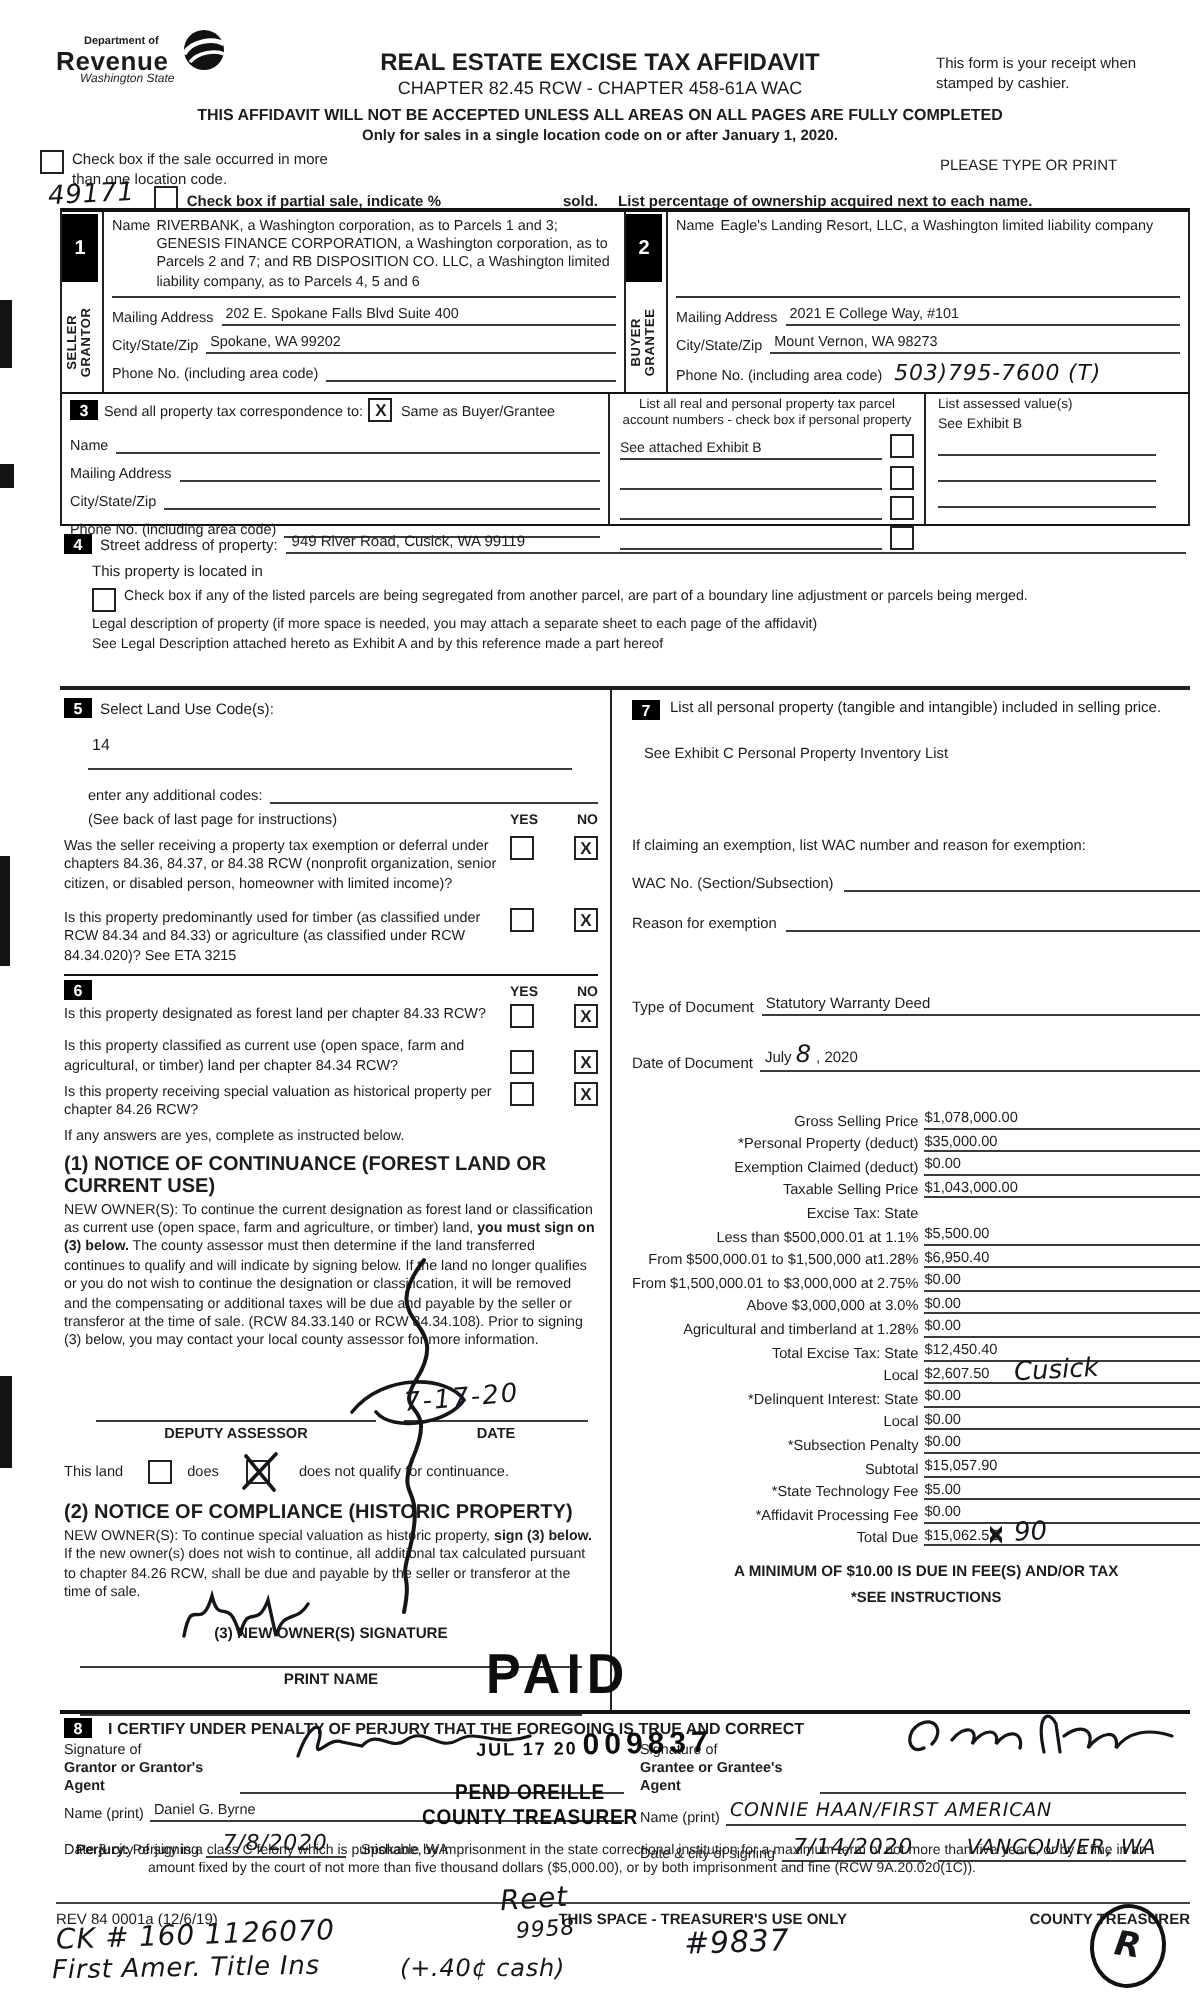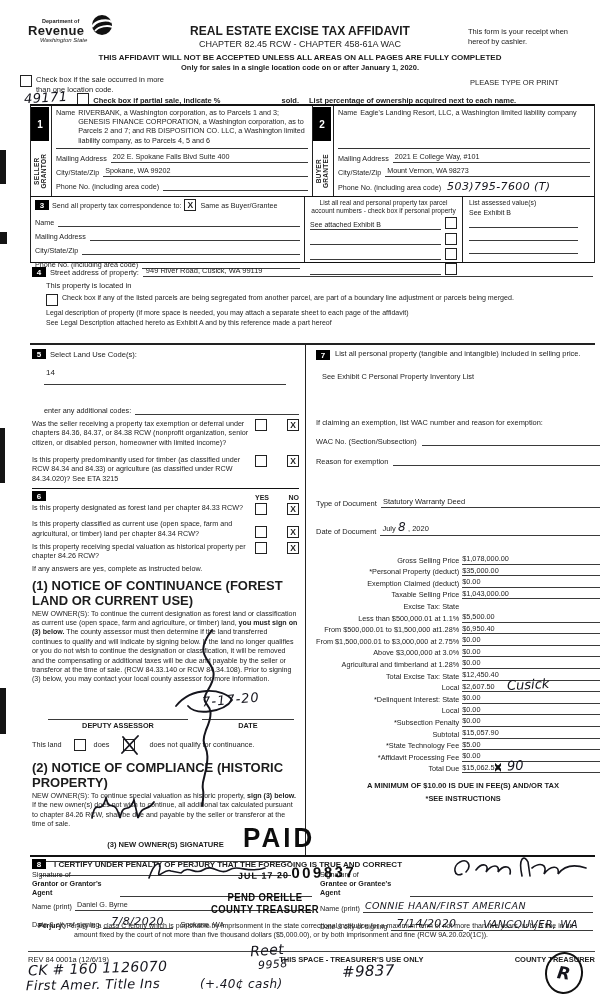--- a/index.html
+++ b/index.html
@@ -42,21 +42,21 @@
   .tval.noline{border-bottom:none;}
   .hw-inline{font-family:"DejaVu Sans",sans-serif;font-style:italic;font-size:11px;display:inline-block;
              transform:rotate(-3deg);margin-left:12px;margin-bottom:-2px;color:#15151d;}
   .struckblot{position:relative;display:inline-block;padding:0 1px;
      background:linear-gradient(45deg,transparent 38%,#151515 44%,#151515 58%,transparent 64%),
                 linear-gradient(-45deg,transparent 38%,#151515 44%,#151515 58%,transparent 64%);}
   
   .stamp{color:#0d0d0d;font-family:"Liberation Sans",sans-serif;}
   .scan-mark{position:absolute;left:0;background:#141414;}
   .para{font-size:7.1px;line-height:9.4px;text-align:left;}
-  .h-notice{font-size:13px;font-weight:700;margin-top:5px;}
+  .h-notice{font-size:10px;font-weight:700;margin-top:5px;}
 </style>
 </head>
 <body>
 
 <div id="page">
 
   <div class="scan-mark" style="top:150px;width:6px;height:34px;"></div>
   <div class="scan-mark" style="top:232px;width:7px;height:12px;"></div>
   <div class="scan-mark" style="top:428px;width:5px;height:55px;"></div>
   <div class="scan-mark" style="top:688px;width:6px;height:46px;"></div>
@@ -72,21 +72,21 @@
           <circle cx="12" cy="11" r="10" fill="#111"></circle>
           <path d="M2 13 C6 6,17 5,22 8" stroke="#fff" stroke-width="2.4" fill="none"></path>
           <path d="M5 17 C9 12,18 11,22 13" stroke="#fff" stroke-width="1.8" fill="none"></path>
         </svg>
     </span>
   </div>
   <div class="abs ctr" style="left:140px;top:24px;width:320px;">
     <div class="b" style="font-size:12px;">REAL ESTATE EXCISE TAX AFFIDAVIT</div>
     <div style="font-size:9px;margin-top:1px;">CHAPTER 82.45 RCW - CHAPTER 458-61A WAC</div>
   </div>
-  <div class="abs f75" style="left:468px;top:27px;width:112px;">This form is your receipt when hereof by cashier.</div>
+  <div class="abs f75" style="left:468px;top:27px;width:112px;">This form is your receipt when stamped by cashier.</div>
   <div class="abs ctr b f8" style="left:0;top:53px;width:600px;">THIS AFFIDAVIT WILL NOT BE ACCEPTED UNLESS ALL AREAS ON ALL PAGES ARE FULLY COMPLETED</div>
   <div class="abs ctr b f75" style="left:0;top:63px;width:600px;">Only for sales in a single location code on or after January 1, 2020.</div>
 
   <div class="abs" style="left:20px;top:75px;width:230px;display:flex;align-items:flex-start;">
     <span class="cb"></span>
     <span class="f75" style="padding-left:4px;width:140px;">Check box if the sale occurred in more than one location code.</span>
   </div>
   <div class="abs f75" style="left:470px;top:78px;">PLEASE TYPE OR PRINT</div>
 
   <div class="abs" style="left:24px;top:90px;width:572px;display:flex;align-items:flex-end;font-size:7.5px;">
@@ -229,23 +229,30 @@
 
   <div class="band" style="top:345px;height:510px;display:flex;">
 
     <div style="width:276px;flex:none;border-right:1px solid #222;padding:4px 6px 0 2px;box-sizing:border-box;position:relative;">
       <div style="display:flex;align-items:center;font-size:7.6px;">
         <span class="badge">5</span>
         <span style="padding-left:4px;">Select Land Use Code(s):</span>
       </div>
       <div style="font-size:8px;margin-top:9px;padding-left:14px;">14</div>
       <div class="ul" style="width:242px;margin-left:12px;margin-top:7px;"></div>
-      <div style="display:flex;align-items:flex-end;margin-top:20px;padding-left:12px;font-size:7.3px;">
+      <div style="display:flex;align-items:flex-end;margin-top:7px;padding-left:12px;font-size:7.3px;">
         <span>enter any additional codes:</span>
         <span class="ul" style="flex:1;height:9px;margin-left:4px;"></span>
+      </div>
+      <div style="display:flex;margin-top:3px;padding-left:12px;font-size:7.3px;align-items:flex-end;">
+        <span style="flex:1;">(See back of last page for instructions)</span>
+        <span class="ynhead">
+            <span>YES</span>
+            <span>NO</span>
+          </span>
       </div>
       <div class="qrow">
         <span class="qtext">Was the seller receiving a property tax exemption or deferral under chapters 84.36, 84.37, or 84.38 RCW (nonprofit organization, senior citizen, or disabled person, homeowner with limited income)?</span>
         <span class="qboxes">
             <span class="cb"><span></span></span>
             <span class="cb"><span>X</span></span>
           </span>
       </div>
       <div class="qrow" style="margin-top:8px;">
         <span class="qtext">Is this property predominantly used for timber (as classified under RCW 84.34 and 84.33) or agriculture (as classified under RCW 84.34.020)? See ETA 3215</span>
@@ -309,20 +316,21 @@
             </svg>
         </span>
         <span style="margin-left:14px;">does not qualify for continuance.</span>
       </div>
       <div class="h-notice" style="margin-top:9px;">(2) NOTICE OF COMPLIANCE (HISTORIC PROPERTY)</div>
       <div class="para" style="margin-top:2px;">
         <span>NEW OWNER(S): To continue special valuation as historic property, </span><span class="b">sign (3) below.</span><span> If the new owner(s) does not wish to continue, all additional tax calculated pursuant to chapter 84.26 RCW, shall be due and payable by the seller or transferor at the time of sale.</span>
       </div>
       <div class="ctr b" style="font-size:7.6px;margin-top:11px;">(3) NEW OWNER(S) SIGNATURE</div>
       <div class="ul" style="height:12px;margin:0 8px;"></div>
+      <div class="ctr b" style="font-size:7.6px;margin-top:1px;">PRINT NAME</div>
       <div class="ul" style="height:13px;margin:0 8px;"></div>
     </div>
 
     <div style="flex:1;padding:4px 8px 0 10px;box-sizing:border-box;">
       <div style="display:flex;font-size:7.5px;">
         <span class="badge" style="margin-top:1px;">7</span>
         <span style="padding-left:5px;flex:1;">List all personal property (tangible and intangible) included in selling price.</span>
       </div>
       <div style="font-size:7.4px;margin-top:12px;padding-left:6px;">See Exhibit C Personal Property Inventory List</div>
       <div style="font-size:7.4px;margin-top:37px;">If claiming an exemption, list WAC number and reason for exemption:</div>

